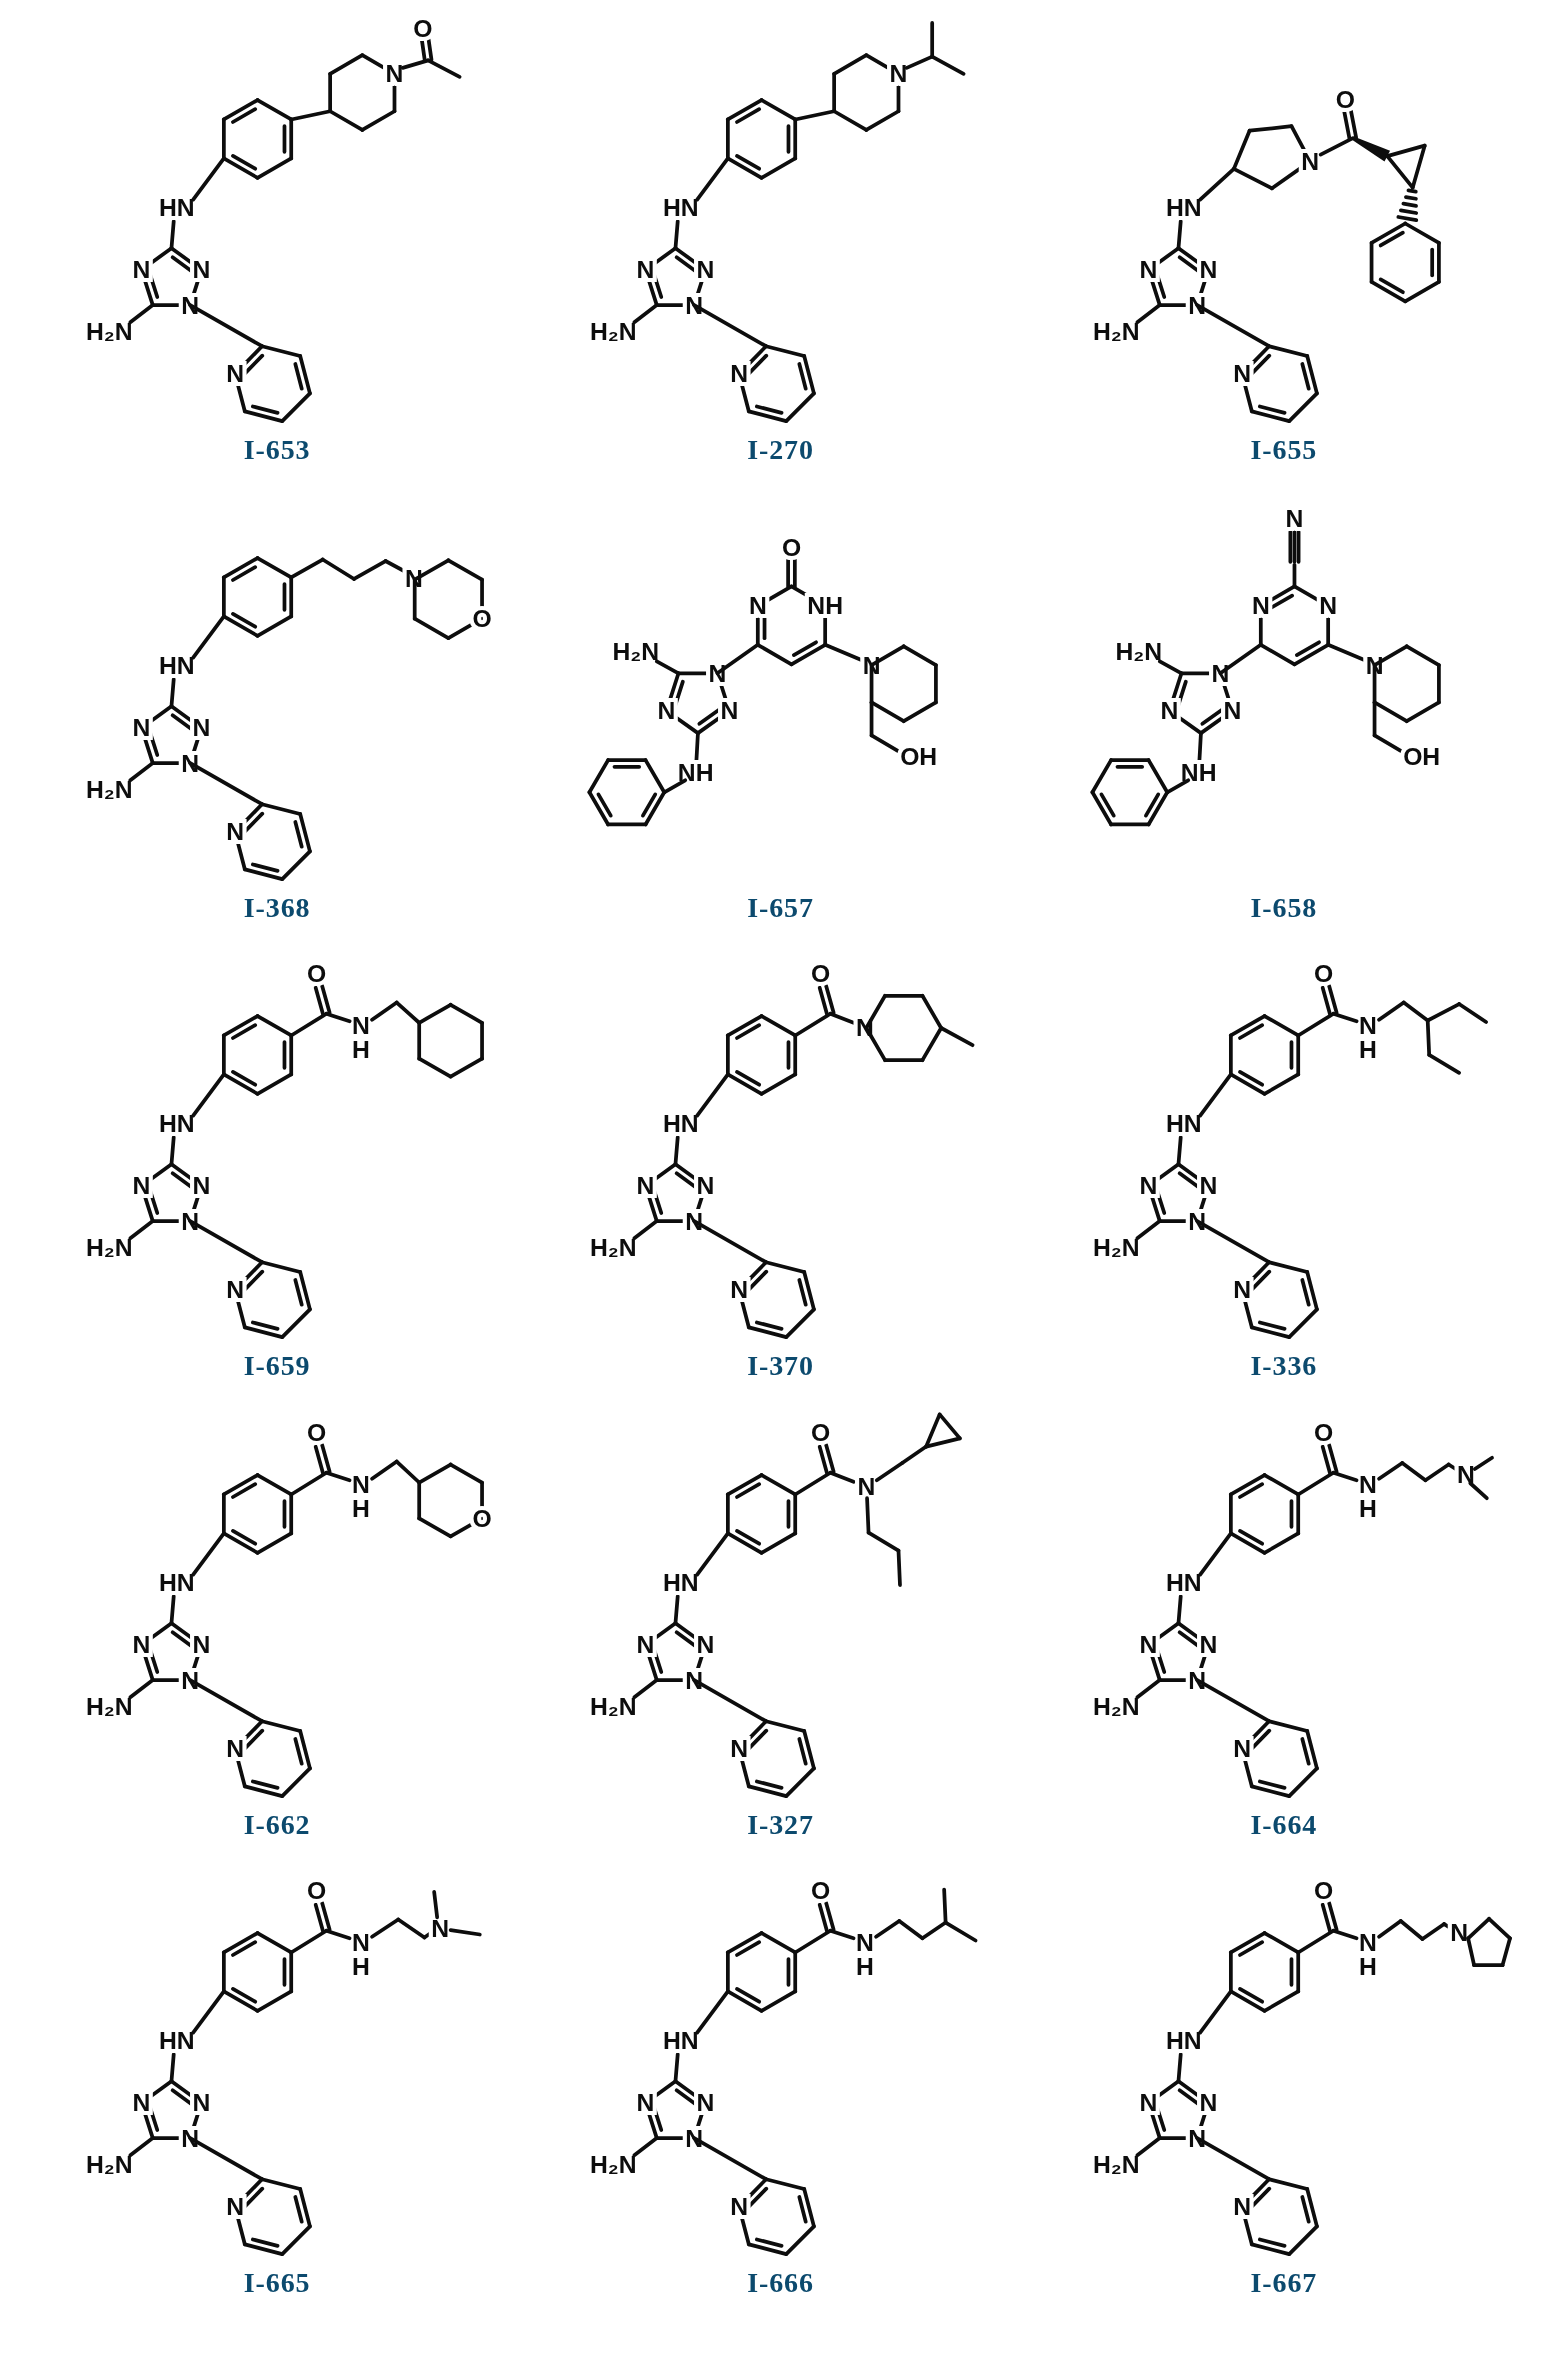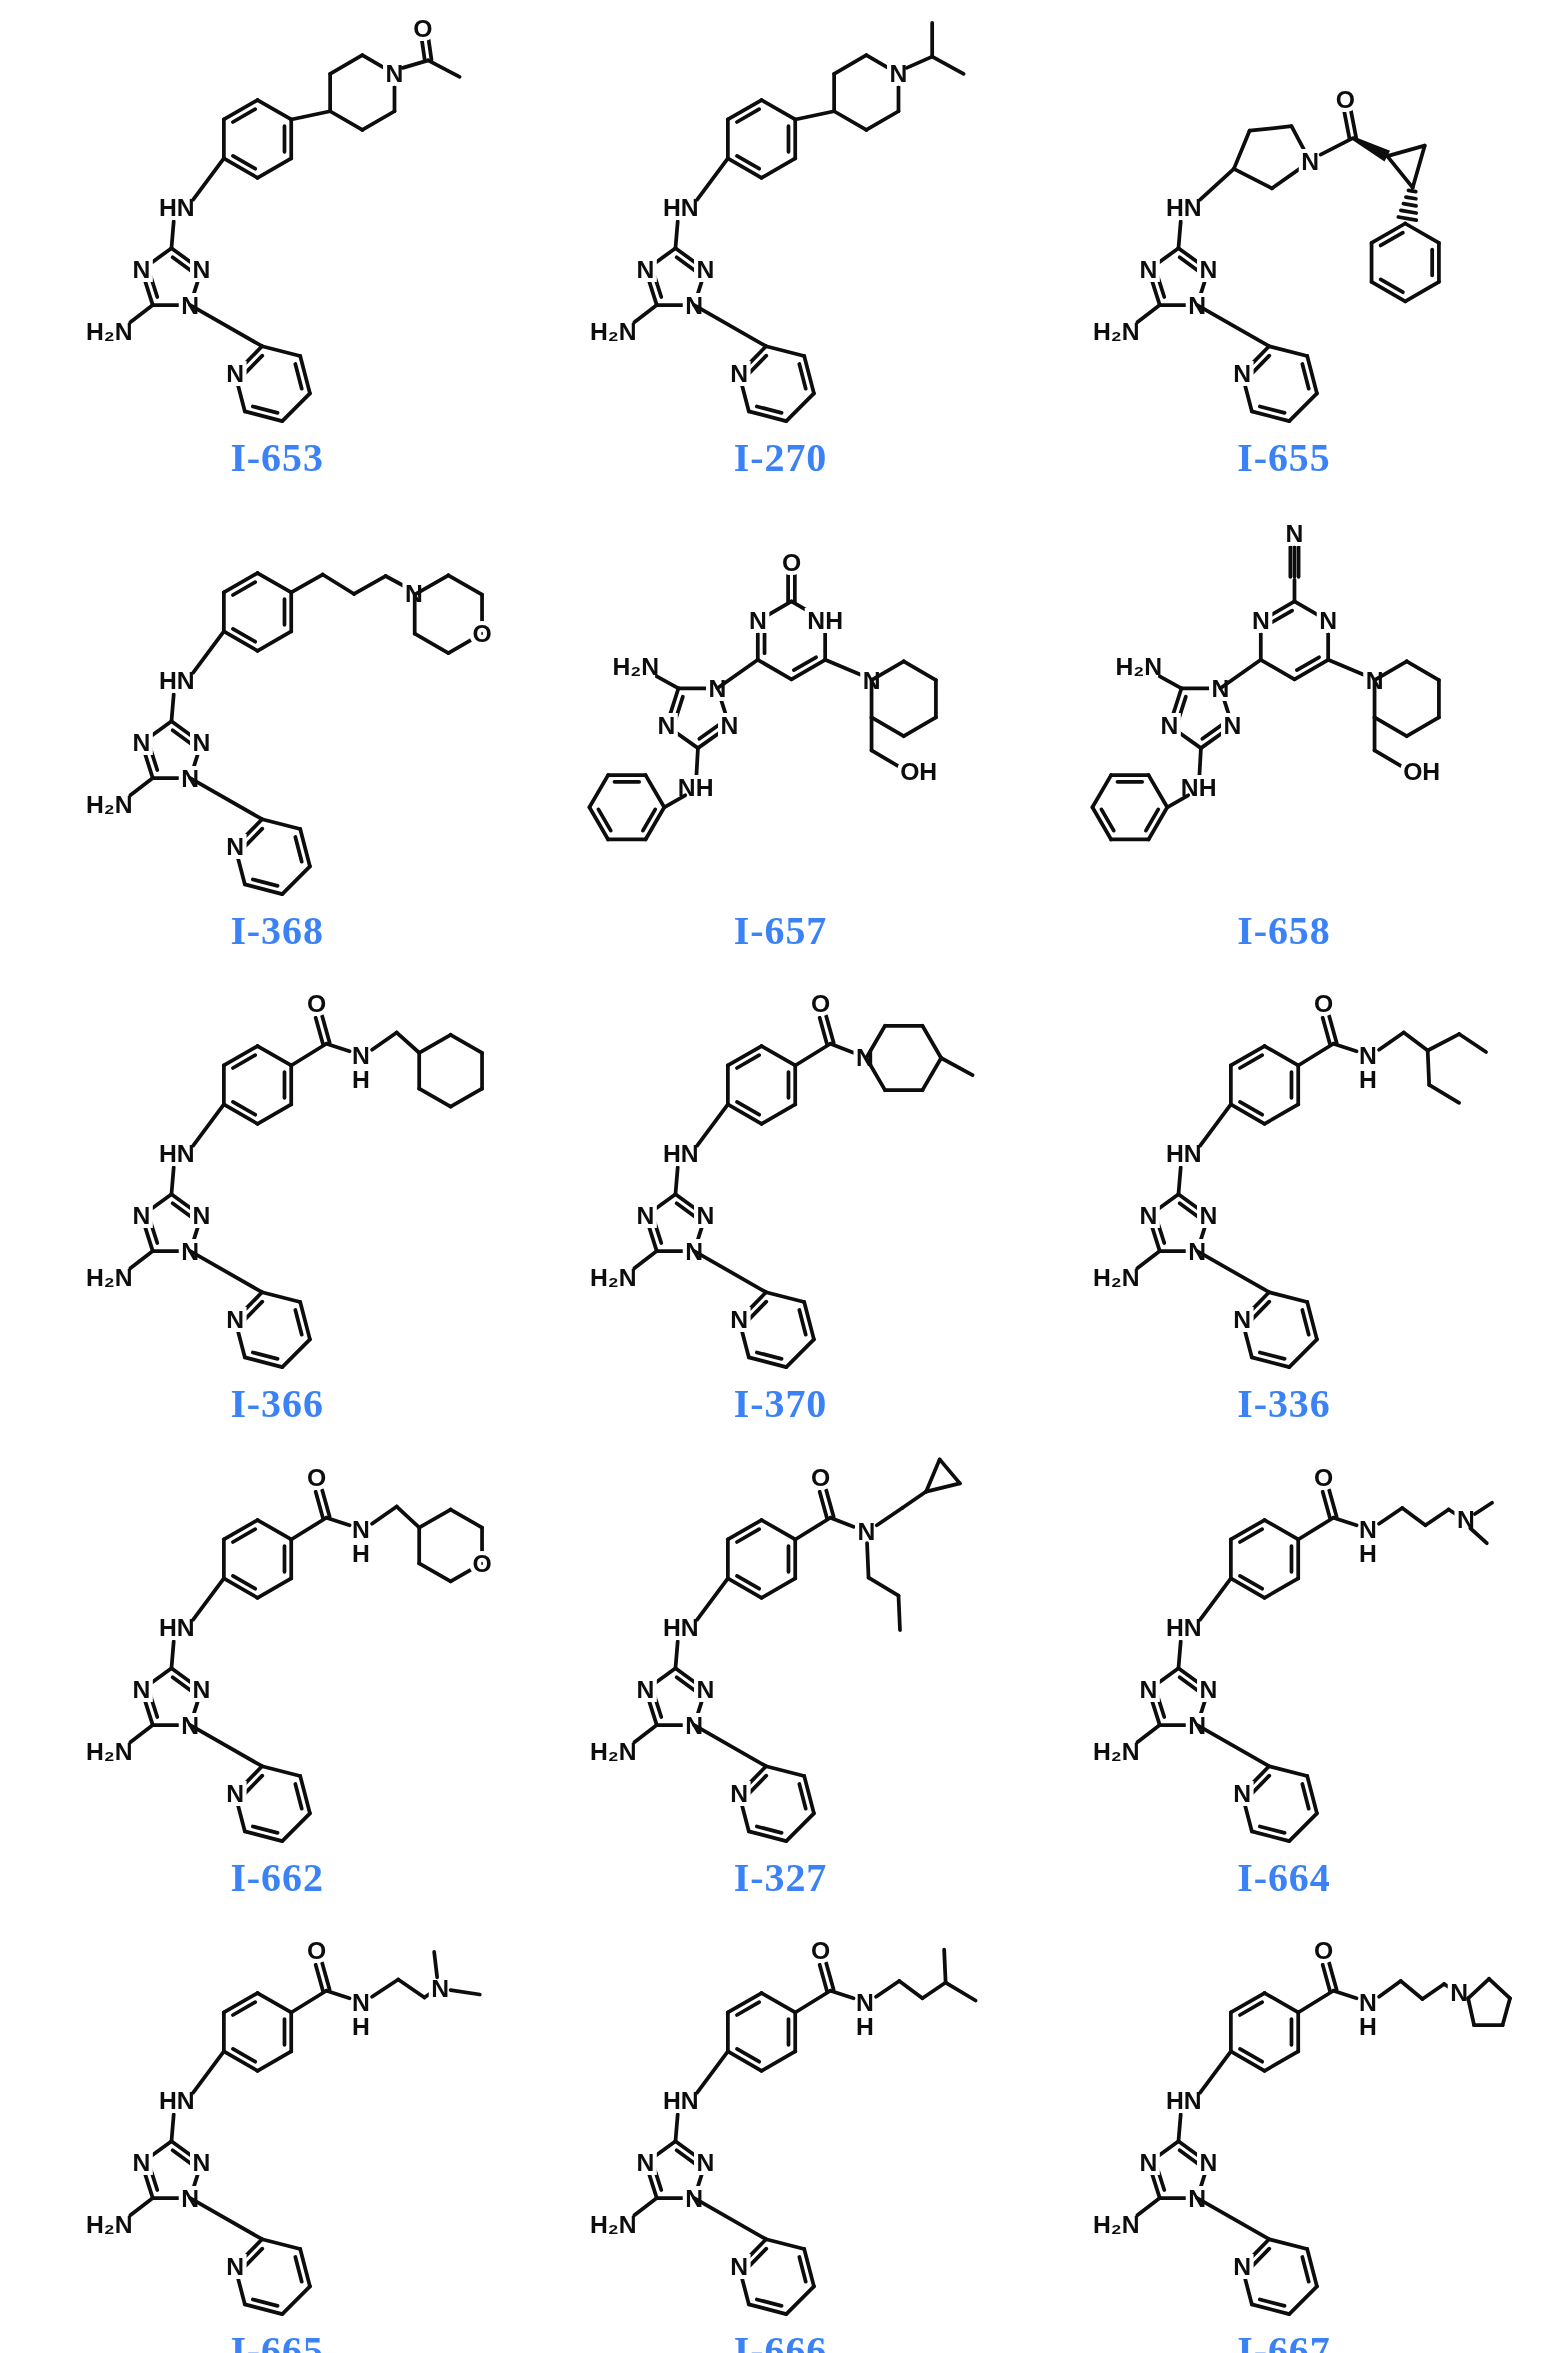--- a/index.html
+++ b/index.html
@@ -1,20 +1,20 @@
 <!DOCTYPE html>
 <html style="font-size:14.5px"><head>
 <meta charset="utf-8">
 <style>
   html,body{margin:0;padding:0;background:#ffffff;}
   body{width:1561px;height:2354px;font-family:"Liberation Serif",serif;}
   .grid{display:grid;grid-template-columns:repeat(3,1fr);padding:12.7px 25.4px 0 25.4px;}
   .cell{display:flex;flex-direction:column;align-items:center;justify-content:flex-end;}
   .cell svg{width:458px;height:421px;display:block;}
-  .caption{font-family:"Liberation Serif",serif;font-weight:700;font-size:40px;color:#3b82f6;
+  .caption{font-family:"Liberation Serif",serif;font-weight:700;font-size:28px;color:#0c4a6e;
            margin:0 0 5.4px 0;letter-spacing:0.9px;}
   svg line{stroke:#0d0d0d;stroke-width:5;stroke-linecap:round;fill:none;}
   svg polygon.wedge{fill:#0d0d0d;stroke:none;}
   text.atom{font-family:"Liberation Sans","DejaVu Sans",sans-serif;font-weight:700;font-size:33px;
             fill:#0d0d0d;stroke:#ffffff;stroke-width:11px;paint-order:stroke;
             text-anchor:middle;dominant-baseline:central;}
 </style>
 </head>
 <body>
 
@@ -404,21 +404,21 @@
           <line x1="433" y1="120" x2="466" y2="97"></line>
           <line x1="466" y1="97" x2="496" y2="124"></line>
           <line x1="496" y1="124" x2="538" y2="100"></line>
           <line x1="538" y1="100" x2="580" y2="124"></line>
           <line x1="580" y1="124" x2="580" y2="172"></line>
           <line x1="580" y1="172" x2="538" y2="196"></line>
           <line x1="538" y1="196" x2="496" y2="172"></line>
           <line x1="496" y1="172" x2="496" y2="124"></line>
         </g>
       </svg>
-      <figcaption class="caption">I-366</figcaption>
+      <figcaption class="caption">I-659</figcaption>
     </figure>
     <figure class="cell" style="margin: 0px;">
       <svg viewBox="0 0 612 560">
         <g>
           <line x1="165" y1="313" x2="205" y2="342"></line>
           <line x1="166.51729185685164" y1="325.2164939905495" x2="192.91729185685162" y2="344.3564939905495"></line>
           <line x1="205" y1="342" x2="190" y2="389"></line>
           <line x1="190" y1="389" x2="140" y2="389"></line>
           <line x1="140" y1="389" x2="125" y2="342"></line>
           <line x1="146.02393290096813" y1="378.27363843586124" x2="136.12393290096816" y2="347.25363843586126"></line>

